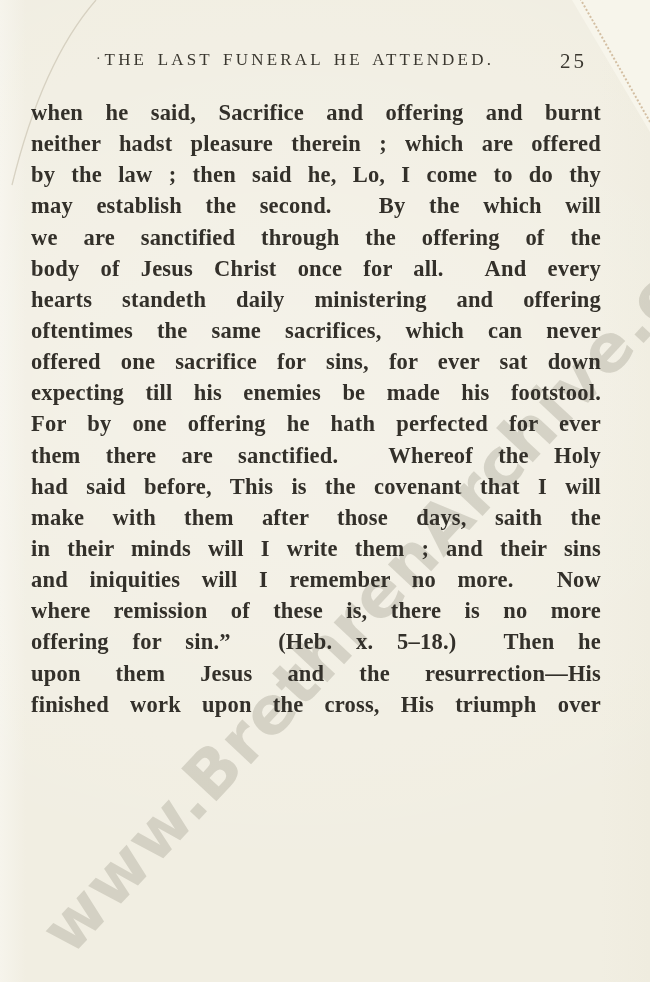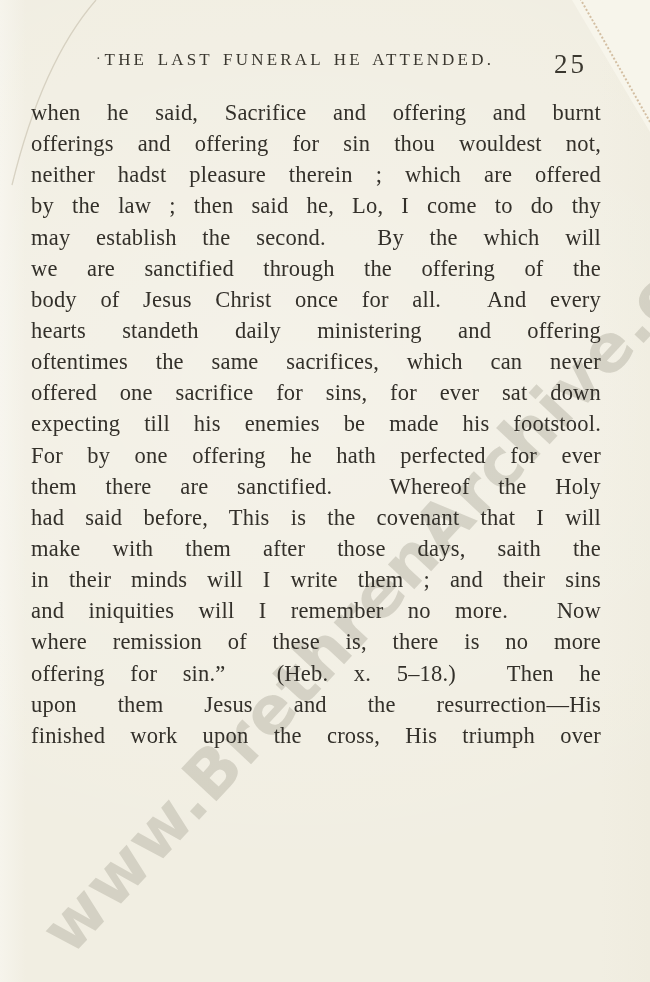--- a/index.html
+++ b/index.html
@@ -89,21 +89,21 @@
     font-size: 14px;
     letter-spacing: 0;
     margin-right: 4px;
     vertical-align: 2px;
     color: #55524a;
   }
   .page-number {
     position: absolute;
     right: 63px;
     top: -1px;
-    font-size: 27px;
+    font-size: 21px;
     letter-spacing: 3px;
     color: #3a372f;
   }
 
   
   .body-text {
     position: absolute;
     left: 31px;
     top: 97px;
     width: 570px;
@@ -111,20 +111,21 @@
   .text-line {
     height: 31.15px;
     line-height: 31.15px;
     font-size: 22.5px;
     letter-spacing: 0.2px;
     word-spacing: 1.5px;
     white-space: pre-wrap;
     text-align: justify;
     text-align-last: justify;
     overflow: visible;
+    font-weight: bold;
   }
 </style>
 </head>
 <body>
 
 <div class="page">
 
   <svg class="crease-tl" width="140" height="200">
     <path d="M96,0 Q42,62 12,185" stroke="rgba(205,199,182,0.75)" stroke-width="1.3" fill="none"></path>
   </svg>
@@ -133,21 +134,20 @@
 
   <div class="watermark">www.BrethrenArchive.org</div>
 
   <div class="running-header">
     <div class="header-title"><span class="header-dot">·</span><span>THE LAST FUNERAL HE ATTENDED.</span></div>
     <div class="page-number">25</div>
   </div>
 
   <div class="body-text">
       <div class="text-line">when he said, Sacrifice and offering and burnt</div>
-      <div class="text-line">offerings and offering for sin thou wouldest not,</div>
       <div class="text-line">neither hadst pleasure therein ; which are offered</div>
       <div class="text-line">by the law ; then said he, Lo, I come to do thy</div>
       <div class="text-line">may establish the second.  By the which will</div>
       <div class="text-line">we are sanctified through the offering of the</div>
       <div class="text-line">body of Jesus Christ once for all.  And every</div>
       <div class="text-line">hearts standeth daily ministering and offering</div>
       <div class="text-line">oftentimes the same sacrifices, which can never</div>
       <div class="text-line">offered one sacrifice for sins, for ever sat down</div>
       <div class="text-line">expecting till his enemies be made his footstool.</div>
       <div class="text-line">For by one offering he hath perfected for ever</div>

